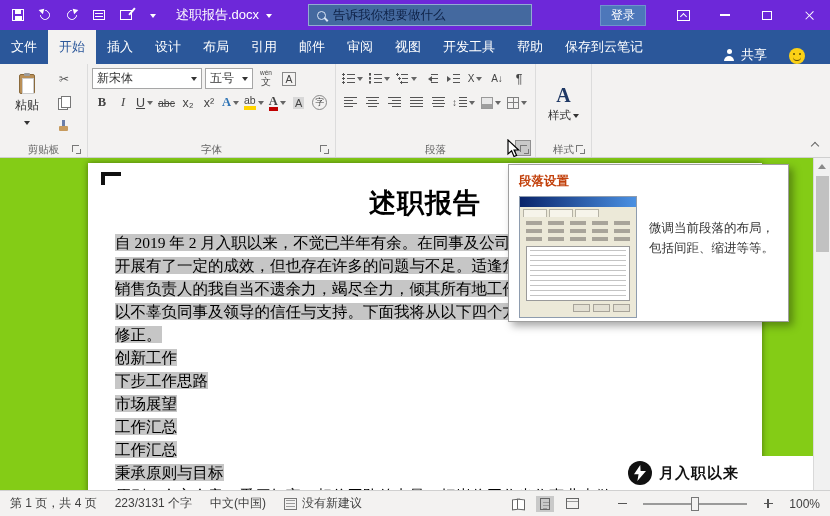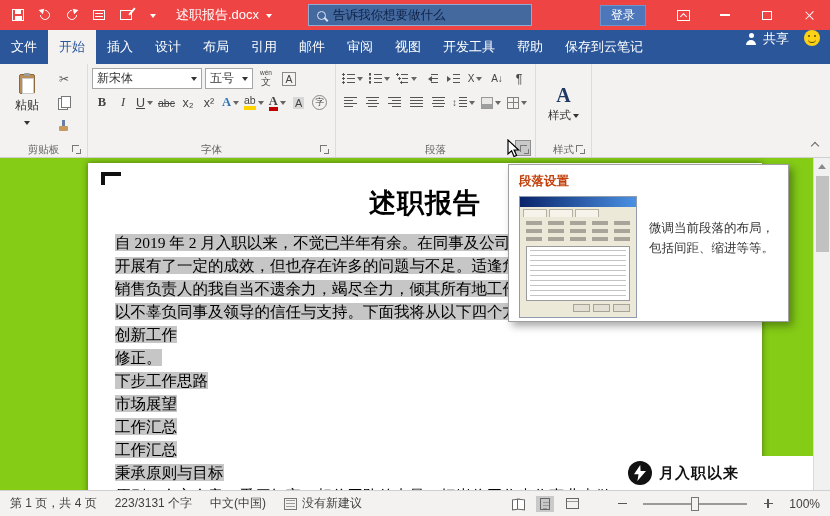--- a/index.html
+++ b/index.html
@@ -1,21 +1,21 @@
 <!DOCTYPE html>
 <html><head>
 <meta charset="utf-8">
 <style>
 *{box-sizing:border-box;margin:0;padding:0}
 html,body{width:830px;height:516px}
 body{position:relative;overflow:hidden;background:#fff;font-family:"Liberation Sans","DejaVu Sans",sans-serif;font-size:13px}
 .caret{width:0;height:0;border:3px solid transparent;border-top:4px solid currentColor;display:inline-block;margin-top:4px}
 
 
-.titlebar{position:absolute;top:0;left:0;width:830px;height:30px;background:#ef4444;display:flex;align-items:center;color:#fff;z-index:20}
+.titlebar{position:absolute;top:0;left:0;width:830px;height:30px;background:#6d28d9;display:flex;align-items:center;color:#fff;z-index:20}
 .qat{display:flex;align-items:center;gap:12px;padding-left:10px}
 .ic16{width:15px;height:15px;display:inline-flex;align-items:center;justify-content:center;position:relative}
 .save-i{width:12px;height:12px;border:1.5px solid #fff;position:relative}
 .save-i::before{content:"";position:absolute;top:0;left:2px;width:6px;height:4px;background:#fff}
 .save-i::after{content:"";position:absolute;bottom:0;left:2px;width:7px;height:4px;background:#fff}
 .arc{width:10px;height:10px;border:1.6px solid #fff;border-radius:50%;position:relative}
 .undo-i{border-left-color:transparent;transform:rotate(45deg)}
 .undo-i::after{content:"";position:absolute;left:-4px;top:-3px;border:3px solid transparent;border-bottom:5px solid #fff}
 .redo-i{border-right-color:transparent;transform:rotate(-45deg)}
 .redo-i::after{content:"";position:absolute;right:-4px;top:-3px;border:3px solid transparent;border-bottom:5px solid #fff}
@@ -35,21 +35,21 @@
 .min-i{width:10px;height:1.6px;background:#fff}
 .max-i{width:10px;height:9px;border:1.3px solid #fff}
 .x-i{width:11px;height:11px;position:relative}
 .x-i::before,.x-i::after{content:"";position:absolute;left:5px;top:0;width:1.4px;height:11px;background:#fff}
 .x-i::before{transform:rotate(45deg)}.x-i::after{transform:rotate(-45deg)}
 
 
 .tabrow{position:absolute;top:30px;left:0;width:830px;height:34px;background:#2b579a;display:flex;color:#fff;font-size:13px;z-index:20}
 .tab{display:flex;align-items:center;padding:0 11px;white-space:nowrap}
 .tab.active{background:#f3f2f1;color:#2b579a}
-.tabrow-right{margin-left:auto;display:flex;align-items:flex-start;gap:15px;padding-right:10px}
+.tabrow-right{margin-left:auto;display:flex;align-items:flex-end;gap:22px;padding-right:25px}
 .share{display:flex;align-items:center;gap:6px}
 .person{width:12px;height:12px;position:relative}
 .person::before{content:"";position:absolute;left:3.5px;top:0;width:5px;height:5px;border-radius:50%;background:#fff}
 .person::after{content:"";position:absolute;left:1px;bottom:0;width:10px;height:5px;border-radius:5px 5px 0 0;background:#fff}
 .smiley{width:16px;height:16px;border-radius:50%;background:#fcd116;position:relative}
 .smiley::before{content:"";position:absolute;left:4px;top:5px;width:2px;height:2px;border-radius:50%;background:#5d4a00;box-shadow:6px 0 0 #5d4a00}
 .smiley::after{content:"";position:absolute;left:4px;top:8px;width:8px;height:4px;border-bottom:1.5px solid #5d4a00;border-radius:0 0 8px 8px}
 
 
 .ribbon{position:absolute;top:64px;left:0;width:830px;height:94px;background:#f3f2f1;border-bottom:1px solid #cfcfcf;display:flex;z-index:20}
@@ -435,22 +435,22 @@
 
   <div class="docarea">
     <div class="page">
       <i class="corner"></i>
       <div class="dtitle">述职报告</div>
       <div class="dbody">
         <div class="dline hl"><span>自 2019 年 2 月入职以来，不觉已半年有余。在同事及公司领导的</span></div>
         <div class="dline hl"><span>开展有了一定的成效，但也存在许多的问题与不足。适逢危机下</span></div>
         <div class="dline hl"><span>销售负责人的我自当不遗余力，竭尽全力，倾其所有地工作态度拼</span></div>
         <div class="dline hl"><span>以不辜负同事及领导的信任与支持。下面我将从以下四个方面来</span></div>
+        <div class="dline hl"><span>修正。</span></div>
         <div class="dline hl"><span>创新工作</span></div>
-        <div class="dline hl"><span>修正。</span></div>
         <div class="dline hl"><span>下步工作思路</span></div>
         <div class="dline hl"><span>市场展望</span></div>
         <div class="dline hl"><span>工作汇总</span></div>
         <div class="dline hl"><span>工作汇总</span></div>
         <div class="dline hl"><span>秉承原则与目标</span></div>
         <div class="dline"><span>原则：全心全意、爱厂如家、相信团队的力量、把岗位工作当作事业来做</span></div>
       </div>
     </div>
   </div>
 

